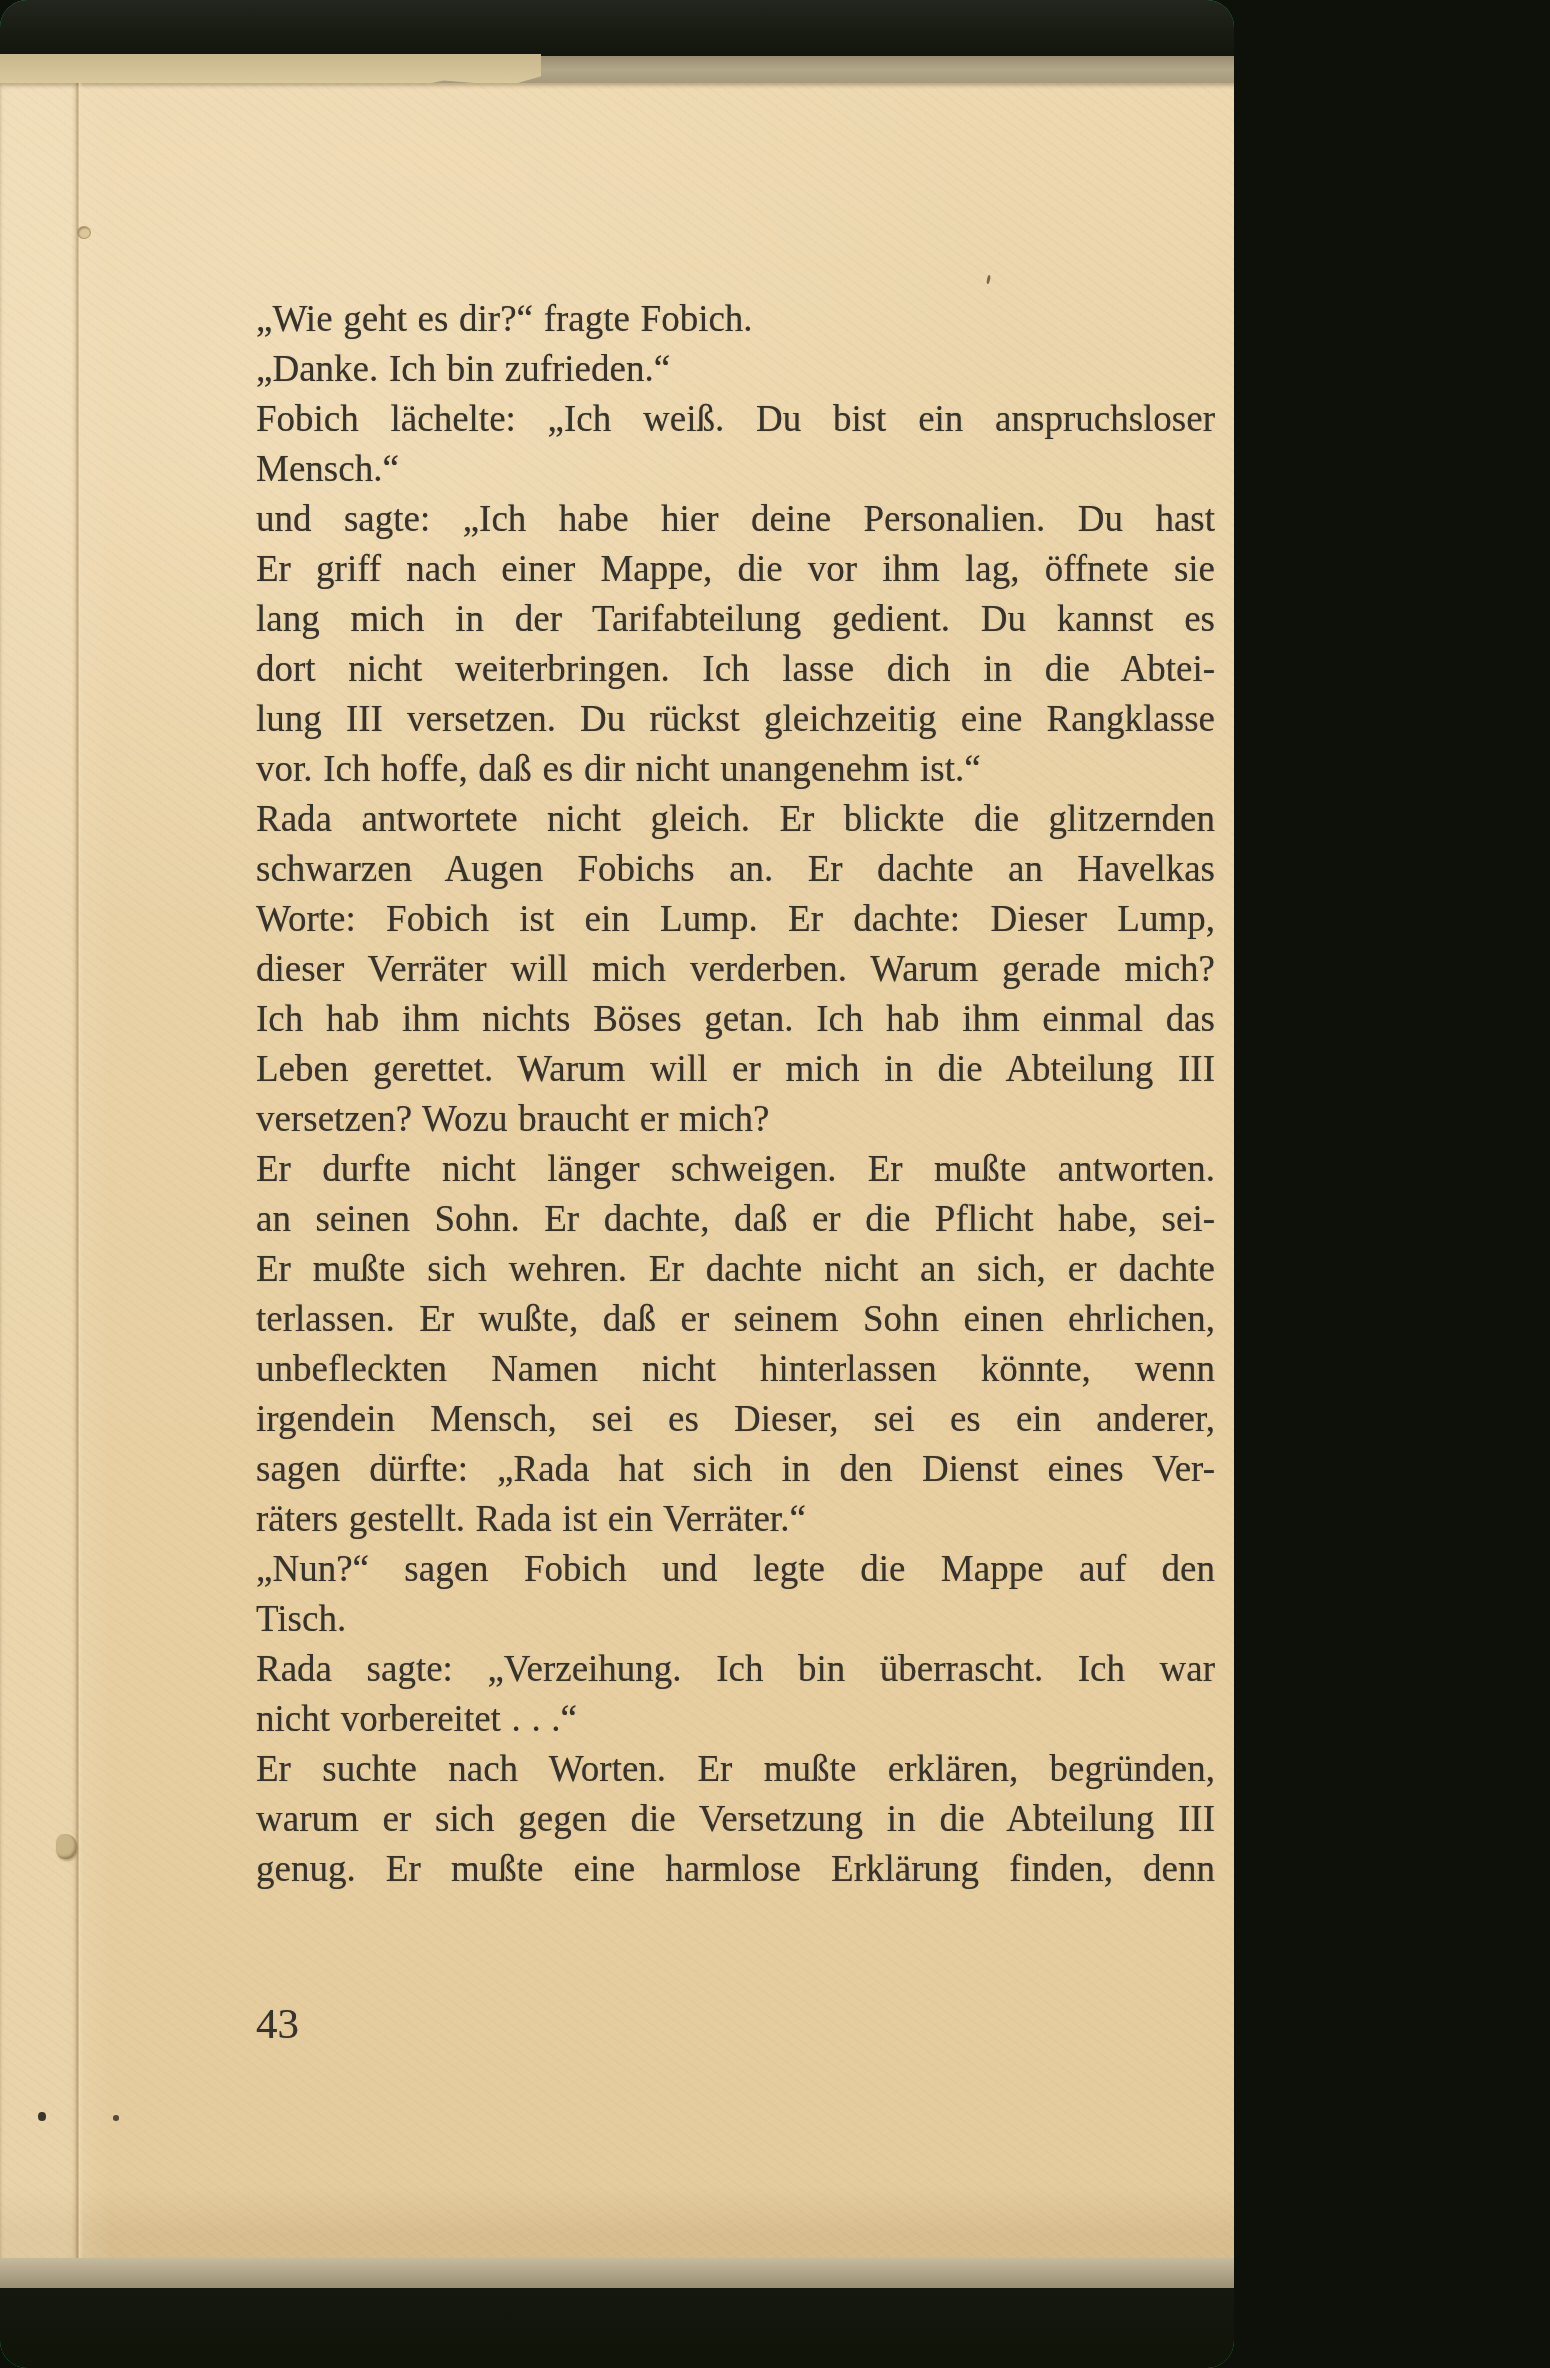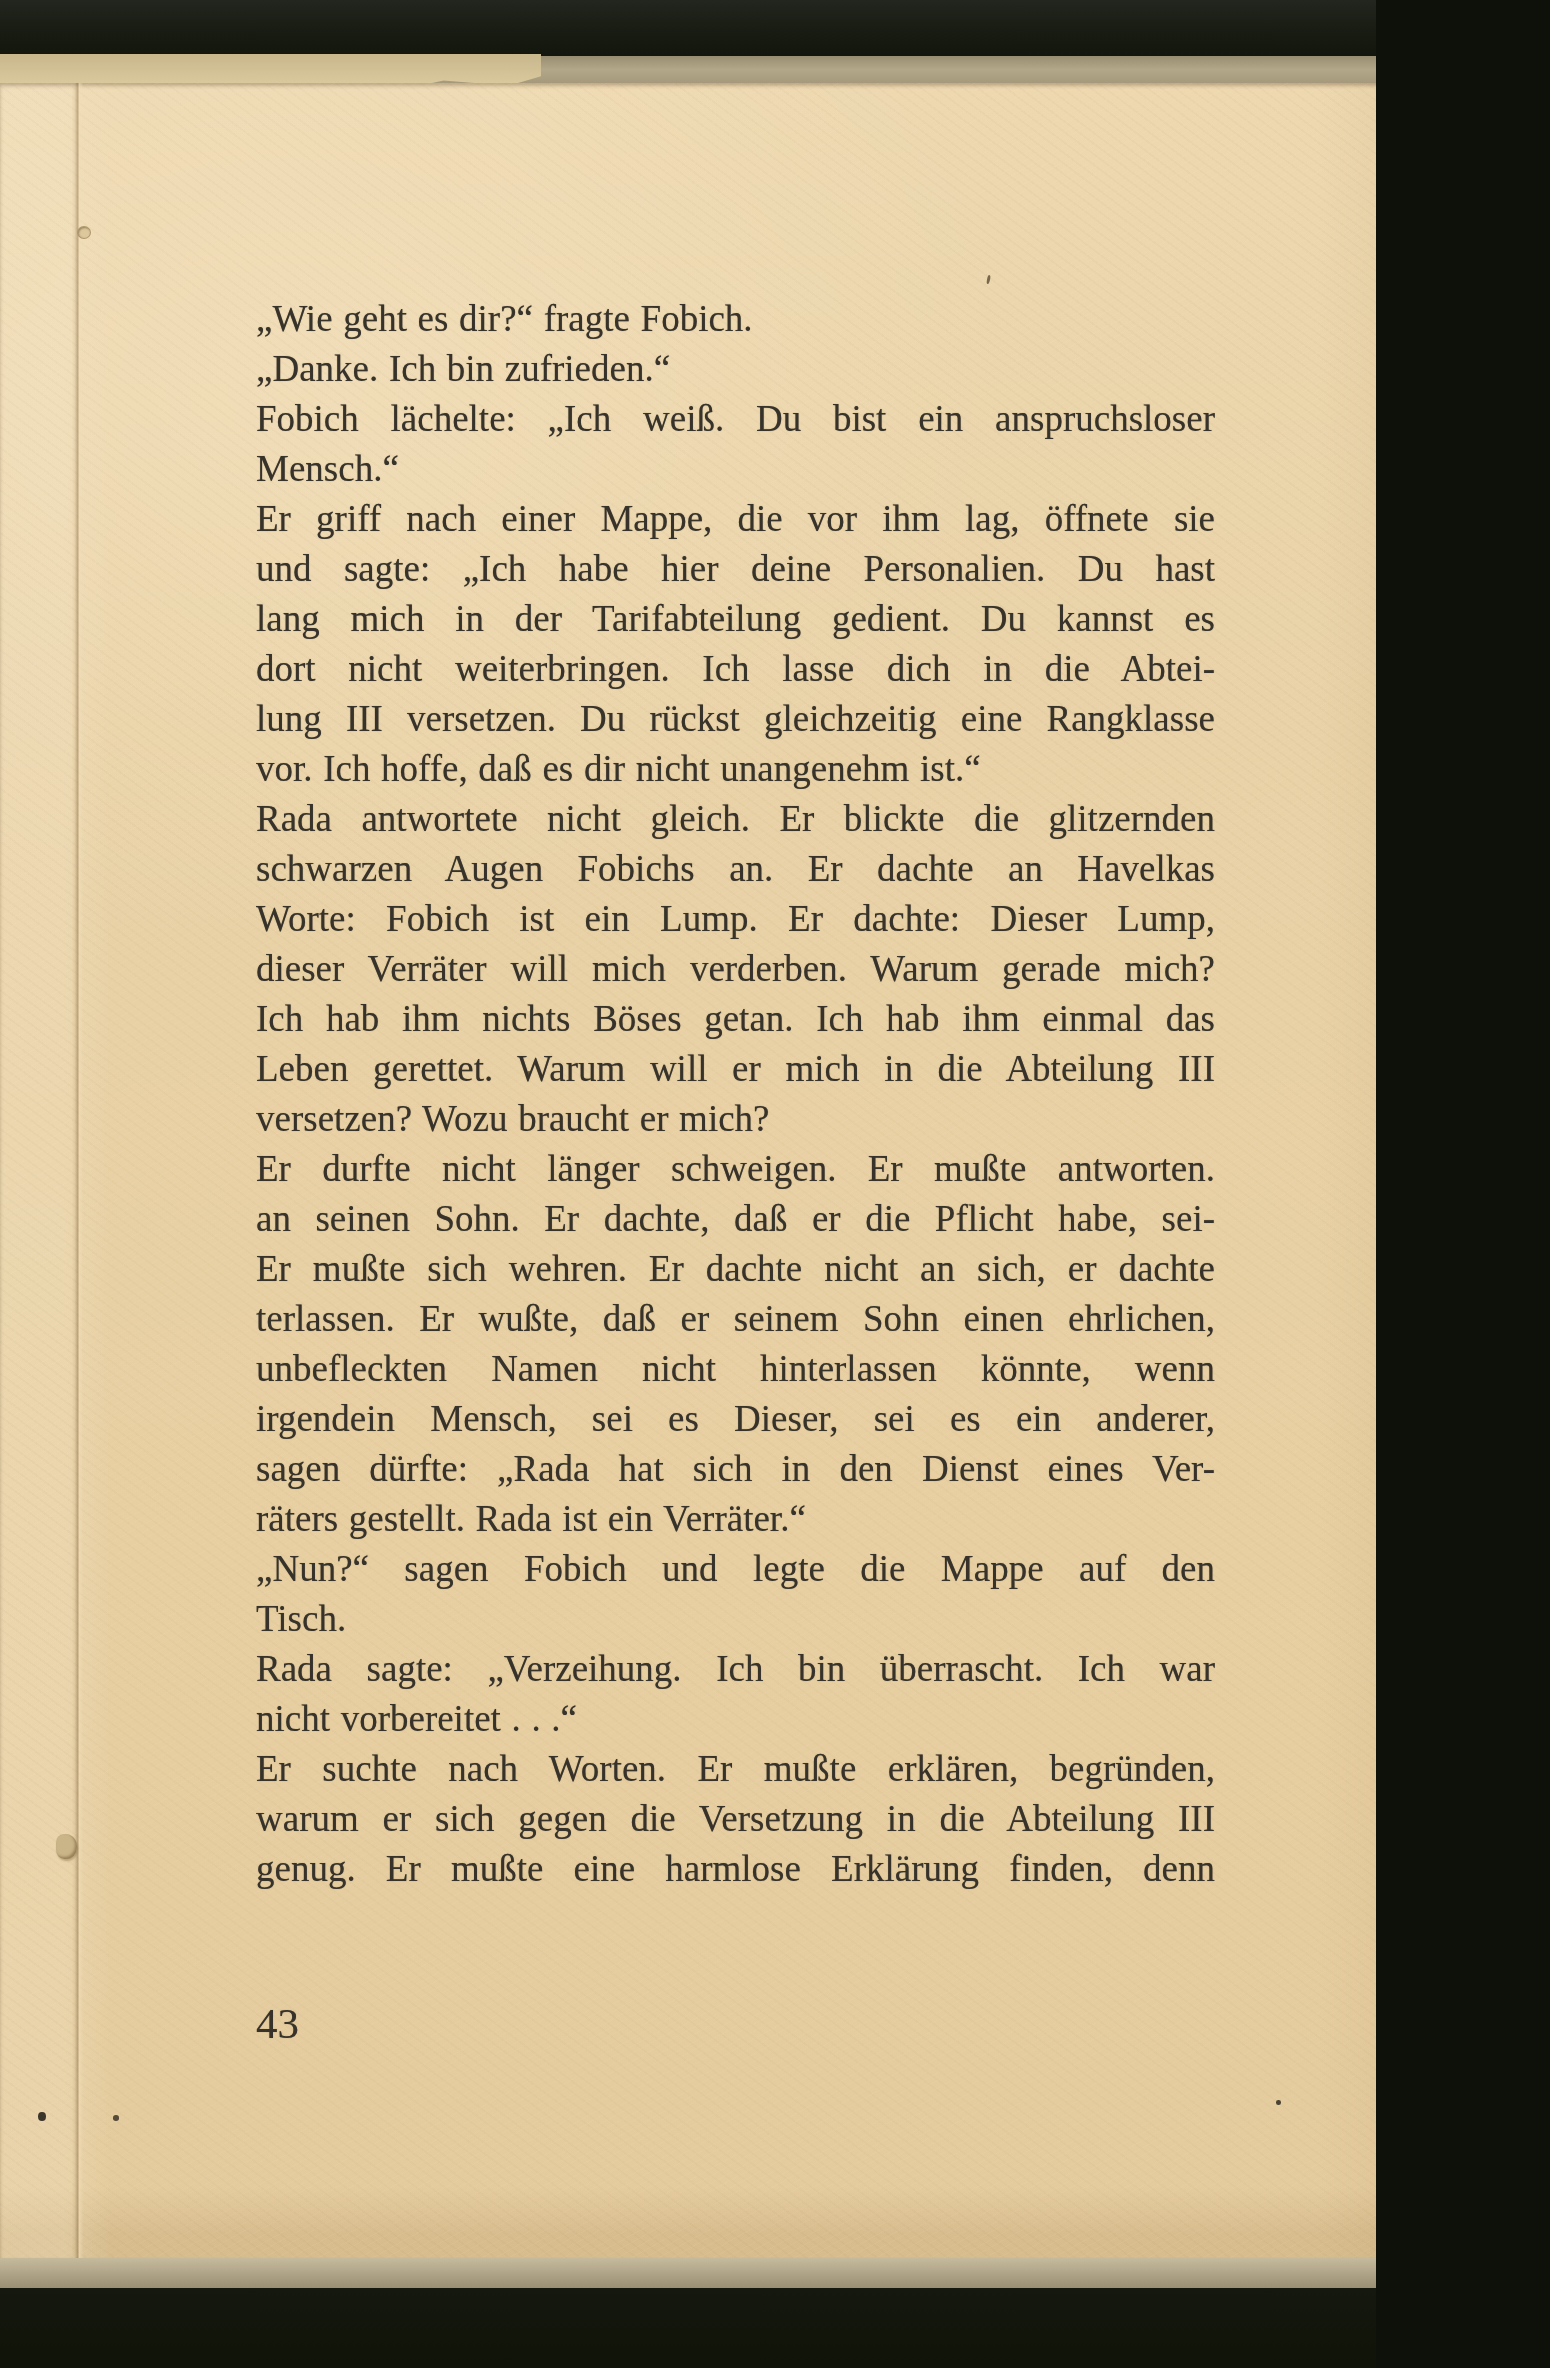--- a/index.html
+++ b/index.html
@@ -1,20 +1,21 @@
 <!DOCTYPE html>
 <html lang="de" style="font-size:15px"><head>
 <meta charset="utf-8">
 <title>Buchseite 43 – Scan</title>
 <style>
   html,body{margin:0;padding:0;background:#0e100a;}
   .scan{
-    position:relative;width:1376px;height:2368px;overflow:hidden;
+    position:relative;width:1234px;height:2368px;overflow:hidden;
     background:#22c55e;
     font-family:"Liberation Serif","DejaVu Serif",serif;
+    border-radius:27px;
   }
   
   .top-black{
     position:absolute;left:0;top:0;width:100%;height:60px;
     background:linear-gradient(180deg,#23261e 0,#181b12 55%,#12150c 100%);
   }
   .bottom-black{
     position:absolute;left:0;top:2286px;width:100%;height:82px;
     background:linear-gradient(180deg,#15180f 0,#101307 100%);
   }
@@ -143,22 +144,22 @@
   <div class="speck sp3"></div>
   <div class="speck sp4"></div>
   <div class="speck sp5"></div>
   <div class="speck sp6"></div>
 
   <div class="text-block">
       <div class="line para-end">„Wie geht es dir?“ fragte Fobich.</div>
       <div class="line para-end">„Danke. Ich bin zufrieden.“</div>
       <div class="line">Fobich lächelte: „Ich weiß. Du bist ein anspruchsloser</div>
       <div class="line para-end">Mensch.“</div>
+      <div class="line">und sagte: „Ich habe hier deine Personalien. Du hast</div>
       <div class="line">Er griff nach einer Mappe, die vor ihm lag, öffnete sie</div>
-      <div class="line">und sagte: „Ich habe hier deine Personalien. Du hast</div>
       <div class="line">lang mich in der Tarifabteilung gedient. Du kannst es</div>
       <div class="line">dort nicht weiterbringen. Ich lasse dich in die Abtei-</div>
       <div class="line">lung III versetzen. Du rückst gleichzeitig eine Rangklasse</div>
       <div class="line para-end">vor. Ich hoffe, daß es dir nicht unangenehm ist.“</div>
       <div class="line">Rada antwortete nicht gleich. Er blickte die glitzernden</div>
       <div class="line">schwarzen Augen Fobichs an. Er dachte an Havelkas</div>
       <div class="line">Worte: Fobich ist ein Lump. Er dachte: Dieser Lump,</div>
       <div class="line">dieser Verräter will mich verderben. Warum gerade mich?</div>
       <div class="line">Ich hab ihm nichts Böses getan. Ich hab ihm einmal das</div>
       <div class="line">Leben gerettet. Warum will er mich in die Abteilung III</div>

